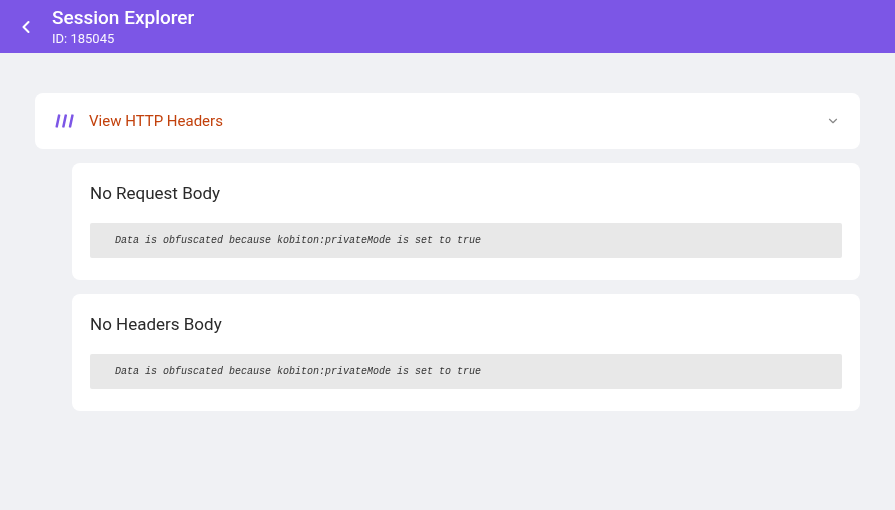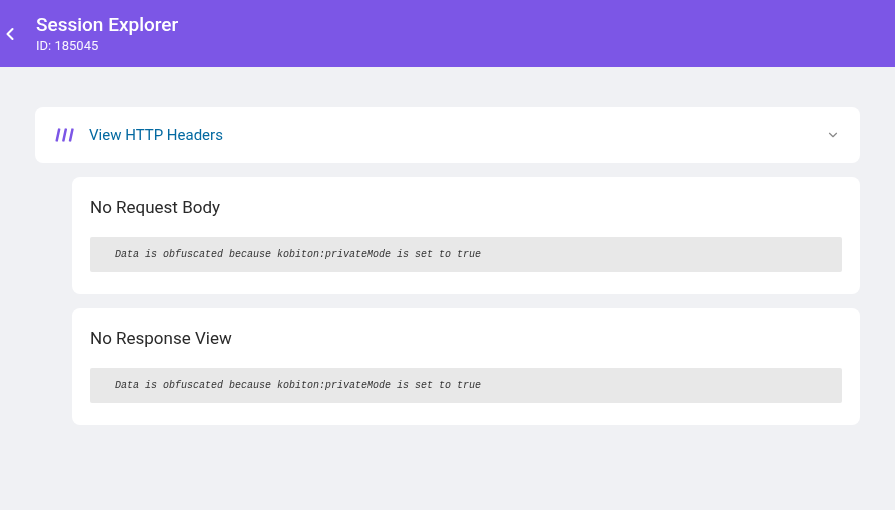--- a/index.html
+++ b/index.html
@@ -11,24 +11,24 @@
     body {
       font-family: -apple-system, BlinkMacSystemFont, "Segoe UI", Roboto, "Helvetica Neue", Arial, sans-serif;
       background-color: #f0f1f4;
       width: 895px;
       height: 510px;
       overflow: hidden;
     }
     
     .header {
       background-color: #7c56e6;
-      height: 67px;
+      height: 53px;
       display: flex;
       align-items: center;
-      padding: 0 0;
+      padding: 0 16px;
       color: white;
     }
     
     .back-icon {
       display: flex;
       align-items: center;
       justify-content: center;
       cursor: pointer;
       margin-right: 16px;
     }
@@ -65,21 +65,21 @@
       margin-bottom: 14px;
     }
     
     .network-icon {
       margin-right: 14px;
       display: flex;
       align-items: center;
     }
     
     .expand-label {
-      color: #0369a1;
+      color: #c2410c;
       font-size: 15px;
       font-weight: 400;
       flex: 1;
     }
     
     .chevron-icon {
       display: flex;
       align-items: center;
       color: #888;
     }
@@ -141,17 +141,17 @@
       </svg>
     </div>
   </div>
 
   <div class="body-card">
     <div class="body-title">No Request Body</div>
     <div class="code-block">Data is obfuscated because kobiton:privateMode is set to true</div>
   </div>
 
   <div class="body-card">
-    <div class="body-title">No Response View</div>
+    <div class="body-title">No Headers Body</div>
     <div class="code-block">Data is obfuscated because kobiton:privateMode is set to true</div>
   </div>
 
 </div>
 
 </body></html>

